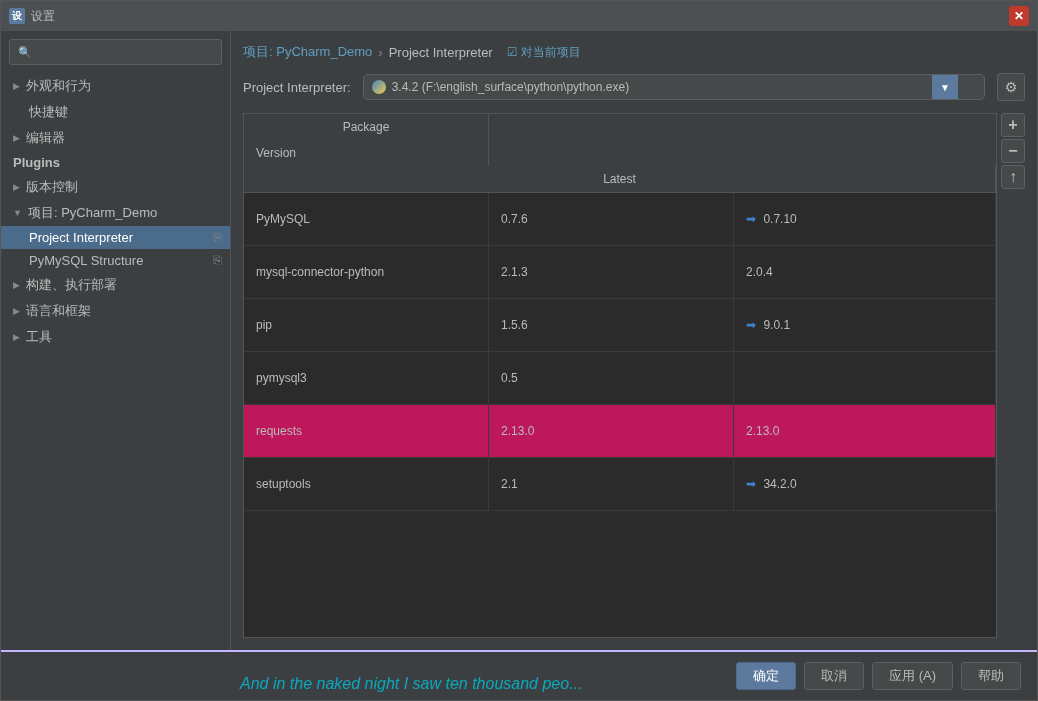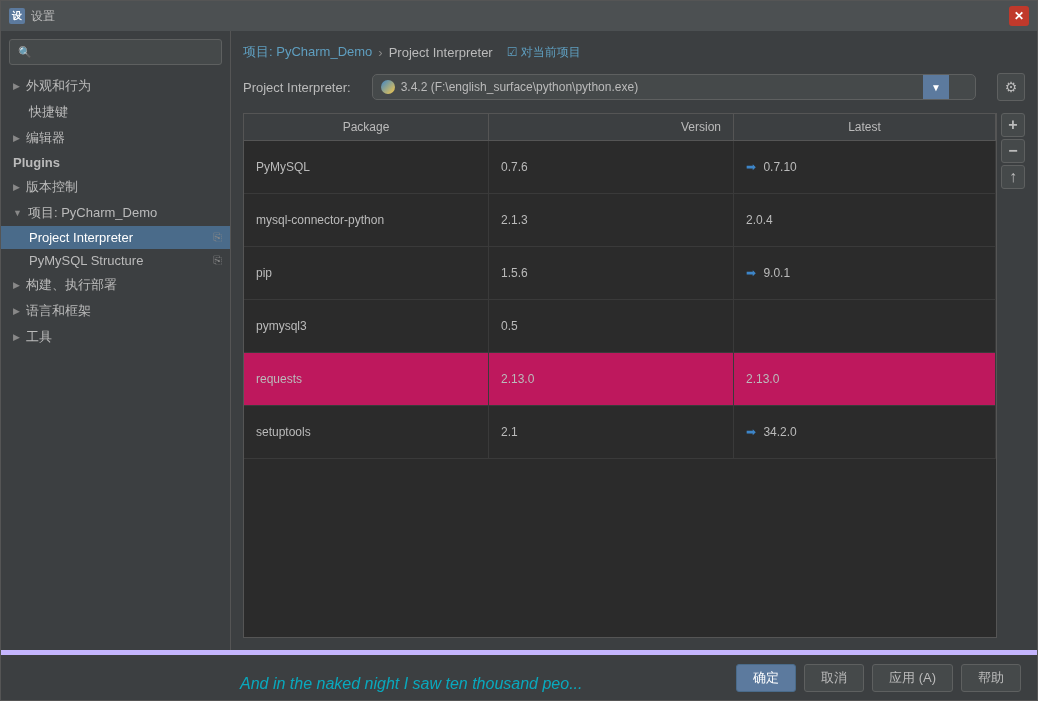--- a/index.html
+++ b/index.html
@@ -175,21 +175,21 @@
     .breadcrumb .apply-current {
       color: #5f9fc0;
       font-size: 12px;
       margin-left: 8px;
       cursor: pointer;
     }
 
     .interpreter-row {
       display: flex;
       align-items: center;
-      gap: 21px;
+      gap: 12px;
       margin-bottom: 12px;
     }
 
     .interpreter-label {
       color: #bbbbbb;
       font-size: 13px;
       white-space: nowrap;
     }
 
     .interpreter-select {
@@ -239,32 +239,33 @@
       overflow: hidden;
       display: flex;
       flex-direction: column;
     }
 
     .table-header {
       display: flex;
       background: #3c3f41;
       border-bottom: 1px solid #555;
       flex-shrink: 0;
+      flex-direction: column;
     }
 
     .th {
       padding: 6px 12px;
       color: #bbbbbb;
       font-size: 12px;
       font-weight: normal;
       border-right: 1px solid #555;
     }
 
     .th-package { width: 245px; text-align: center; }
-    .th-version { width: 245px; text-align: right; }
+    .th-version { width: 245px; text-align: left; }
     .th-latest { flex: 1; text-align: center; }
 
     .table-body {
       flex: 1;
       overflow-y: auto;
     }
 
     .table-row {
       display: flex;
       border-bottom: 1px solid #3a3a3a;
@@ -317,21 +318,21 @@
     .table-wrapper {
       display: flex;
       flex: 1;
       overflow: hidden;
     }
 
     
     .footer {
       height: 50px;
       background: #3c3f41;
-      border-top: 5px solid #c4b5fd;
+      border-top: 2px solid #c4b5fd;
       display: flex;
       align-items: center;
       justify-content: flex-end;
       padding: 0 16px;
       gap: 8px;
       flex-shrink: 0;
     }
 
     .footer-btn {
       height: 28px;

